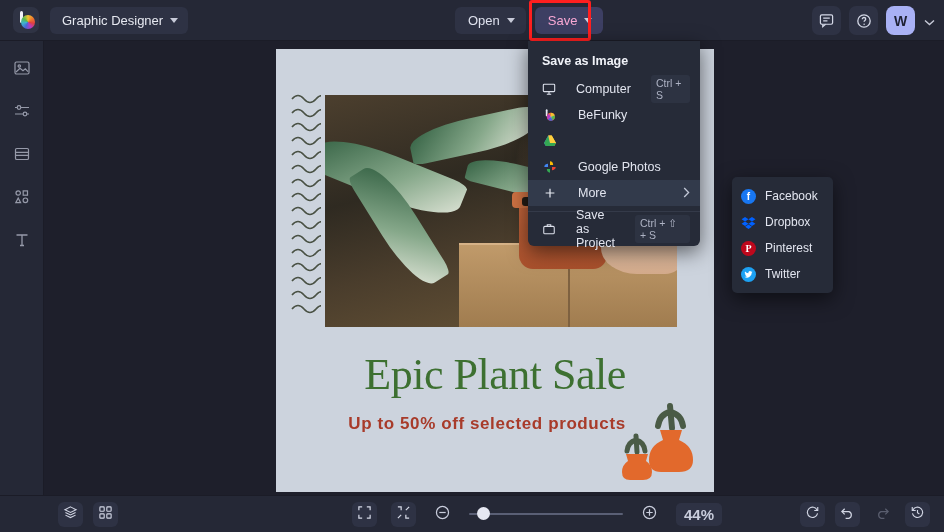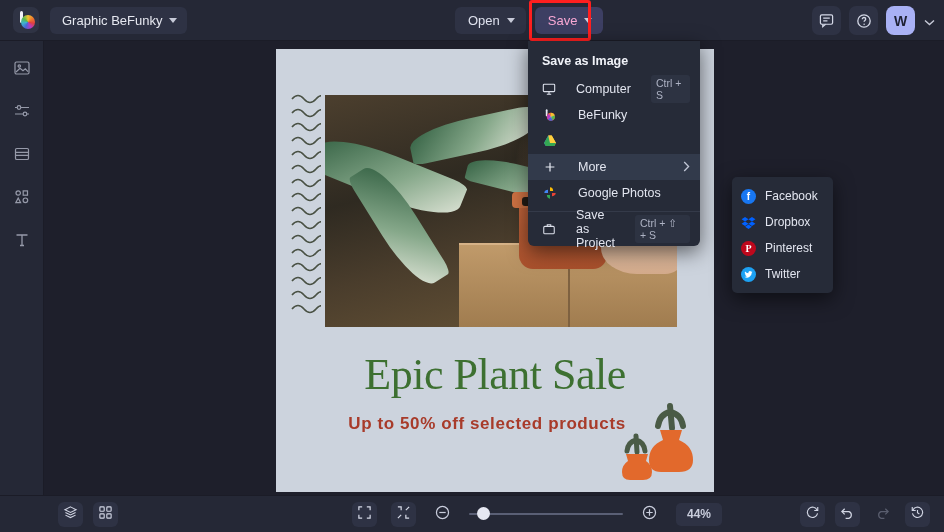--- a/index.html
+++ b/index.html
@@ -166,21 +166,21 @@
     width: 25px; height: 25px; border-radius: 6px; background: #2e3244;
     display: flex; align-items: center; justify-content: center; cursor: pointer;
   }
   .sq.flat { background: transparent; }
   .zslider { width: 154px; height: 14px; position: relative; cursor: pointer; }
   .ztrack { position: absolute; top: 6px; left: 0; width: 154px; height: 2px; background: #5a5f75; border-radius: 2px; }
   .zknob { position: absolute; top: 0; left: 8px; width: 13px; height: 13px; border-radius: 50%; background: #e6e8f2; }
   .zpct {
     min-width: 46px; height: 23px; border-radius: 5px; background: #2e3244;
     display: flex; align-items: center; justify-content: center;
-    font-size: 12px; font-weight: bold; color: #c9cddc; cursor: pointer;
+    font-size: 15px; font-weight: bold; color: #c9cddc; cursor: pointer;
   }
 
   
   .menu {
     position: absolute; left: 528px; top: 41px; width: 172px;
     background: #262b38; border-radius: 0 0 6px 6px;
     box-shadow: 0 6px 20px rgba(0,0,0,.55); z-index: 50;
     padding: 6px 0 4px 0;
   }
   .menu-title {
@@ -215,21 +215,21 @@
 </head>
 <body>
 
 <div class="topbar">
   <div class="logo">
     <div class="stem"></div>
     <div class="wheel"></div>
   </div>
 
   <div class="docname">
-    <span>Graphic BeFunky</span>
+    <span>Graphic Designer</span>
     <span class="chev"></span>
   </div>
 
   <div class="center-actions">
     <div class="btn-open">
       <span>Open</span>
       <span class="chev"></span>
     </div>
     <div class="save-wrap">
       <div class="btn-save">
@@ -401,46 +401,46 @@
       <svg width="14" height="14" viewBox="0 0 16 16">
         <path d="M6 1.8 L10 1.8 L14.8 10.2 L12.8 13.6 Z" fill="#ffcf3d"></path>
         <path d="M6 1.8 L1.2 10.2 L3.2 13.6 L10.6 10.2 Z" fill="#4287f5"></path>
         <path d="M1.2 10.2 L14.8 10.2 L12.8 13.6 L3.2 13.6 Z" fill="#34a853"></path>
         <path d="M6 1.8 L1.2 10.2 L8 10.2 Z" fill="#34a853"></path>
         <path d="M10 1.8 L6 1.8 L8 10.2 L14.8 10.2 Z" fill="#ffcf3d"></path>
       </svg>
     </span>
   </div>
 
-  <div class="mrow hl">
-    <span class="micon">
-      <svg width="14" height="14" viewBox="0 0 16 16" stroke="#e6e9f2" stroke-width="1.4">
-          <path d="M8 3 V13 M3 8 H13"></path>
-        </svg>
-    </span>
-    <span class="lbl">More</span>
-    <span class="arrow-r">
-      <svg width="7" height="11" viewBox="0 0 7 11" fill="none" stroke="#c2c7d6" stroke-width="1.3">
-          <path d="M1.2 1 L5.6 5.5 L1.2 10"></path>
-        </svg>
-    </span>
-  </div>
-
   <div class="mrow">
     <span class="micon">
       <svg width="14" height="14" viewBox="0 0 16 16">
         <path d="M8 1.5 c2.4 0 3.6 2 3.6 4.2 H8 Z" fill="#fbbc05"></path>
         <path d="M14.5 8 c0 2.4 -2 3.6 -4.2 3.6 V8 Z" fill="#ea4335"></path>
         <path d="M8 14.5 c-2.4 0 -3.6 -2 -3.6 -4.2 H8 Z" fill="#34a853"></path>
         <path d="M1.5 8 c0 -2.4 2 -3.6 4.2 -3.6 V8 Z" fill="#4285f4"></path>
       </svg>
     </span>
     <span class="lbl">Google Photos</span>
   </div>
 
+  <div class="mrow hl">
+    <span class="micon">
+      <svg width="14" height="14" viewBox="0 0 16 16" stroke="#e6e9f2" stroke-width="1.4">
+          <path d="M8 3 V13 M3 8 H13"></path>
+        </svg>
+    </span>
+    <span class="lbl">More</span>
+    <span class="arrow-r">
+      <svg width="7" height="11" viewBox="0 0 7 11" fill="none" stroke="#c2c7d6" stroke-width="1.3">
+          <path d="M1.2 1 L5.6 5.5 L1.2 10"></path>
+        </svg>
+    </span>
+  </div>
+
   <div class="msep"></div>
 
   <div class="mrow">
     <span class="micon">
       <svg width="14" height="14" viewBox="0 0 16 16" fill="none" stroke="#dde1ec" stroke-width="1.2">
         <rect x="2" y="5" width="12" height="8.5" rx="1.3"></rect>
         <path d="M6 5 V3.2 h4 V5"></path>
       </svg>
     </span>
     <span class="lbl">Save as Project</span>

